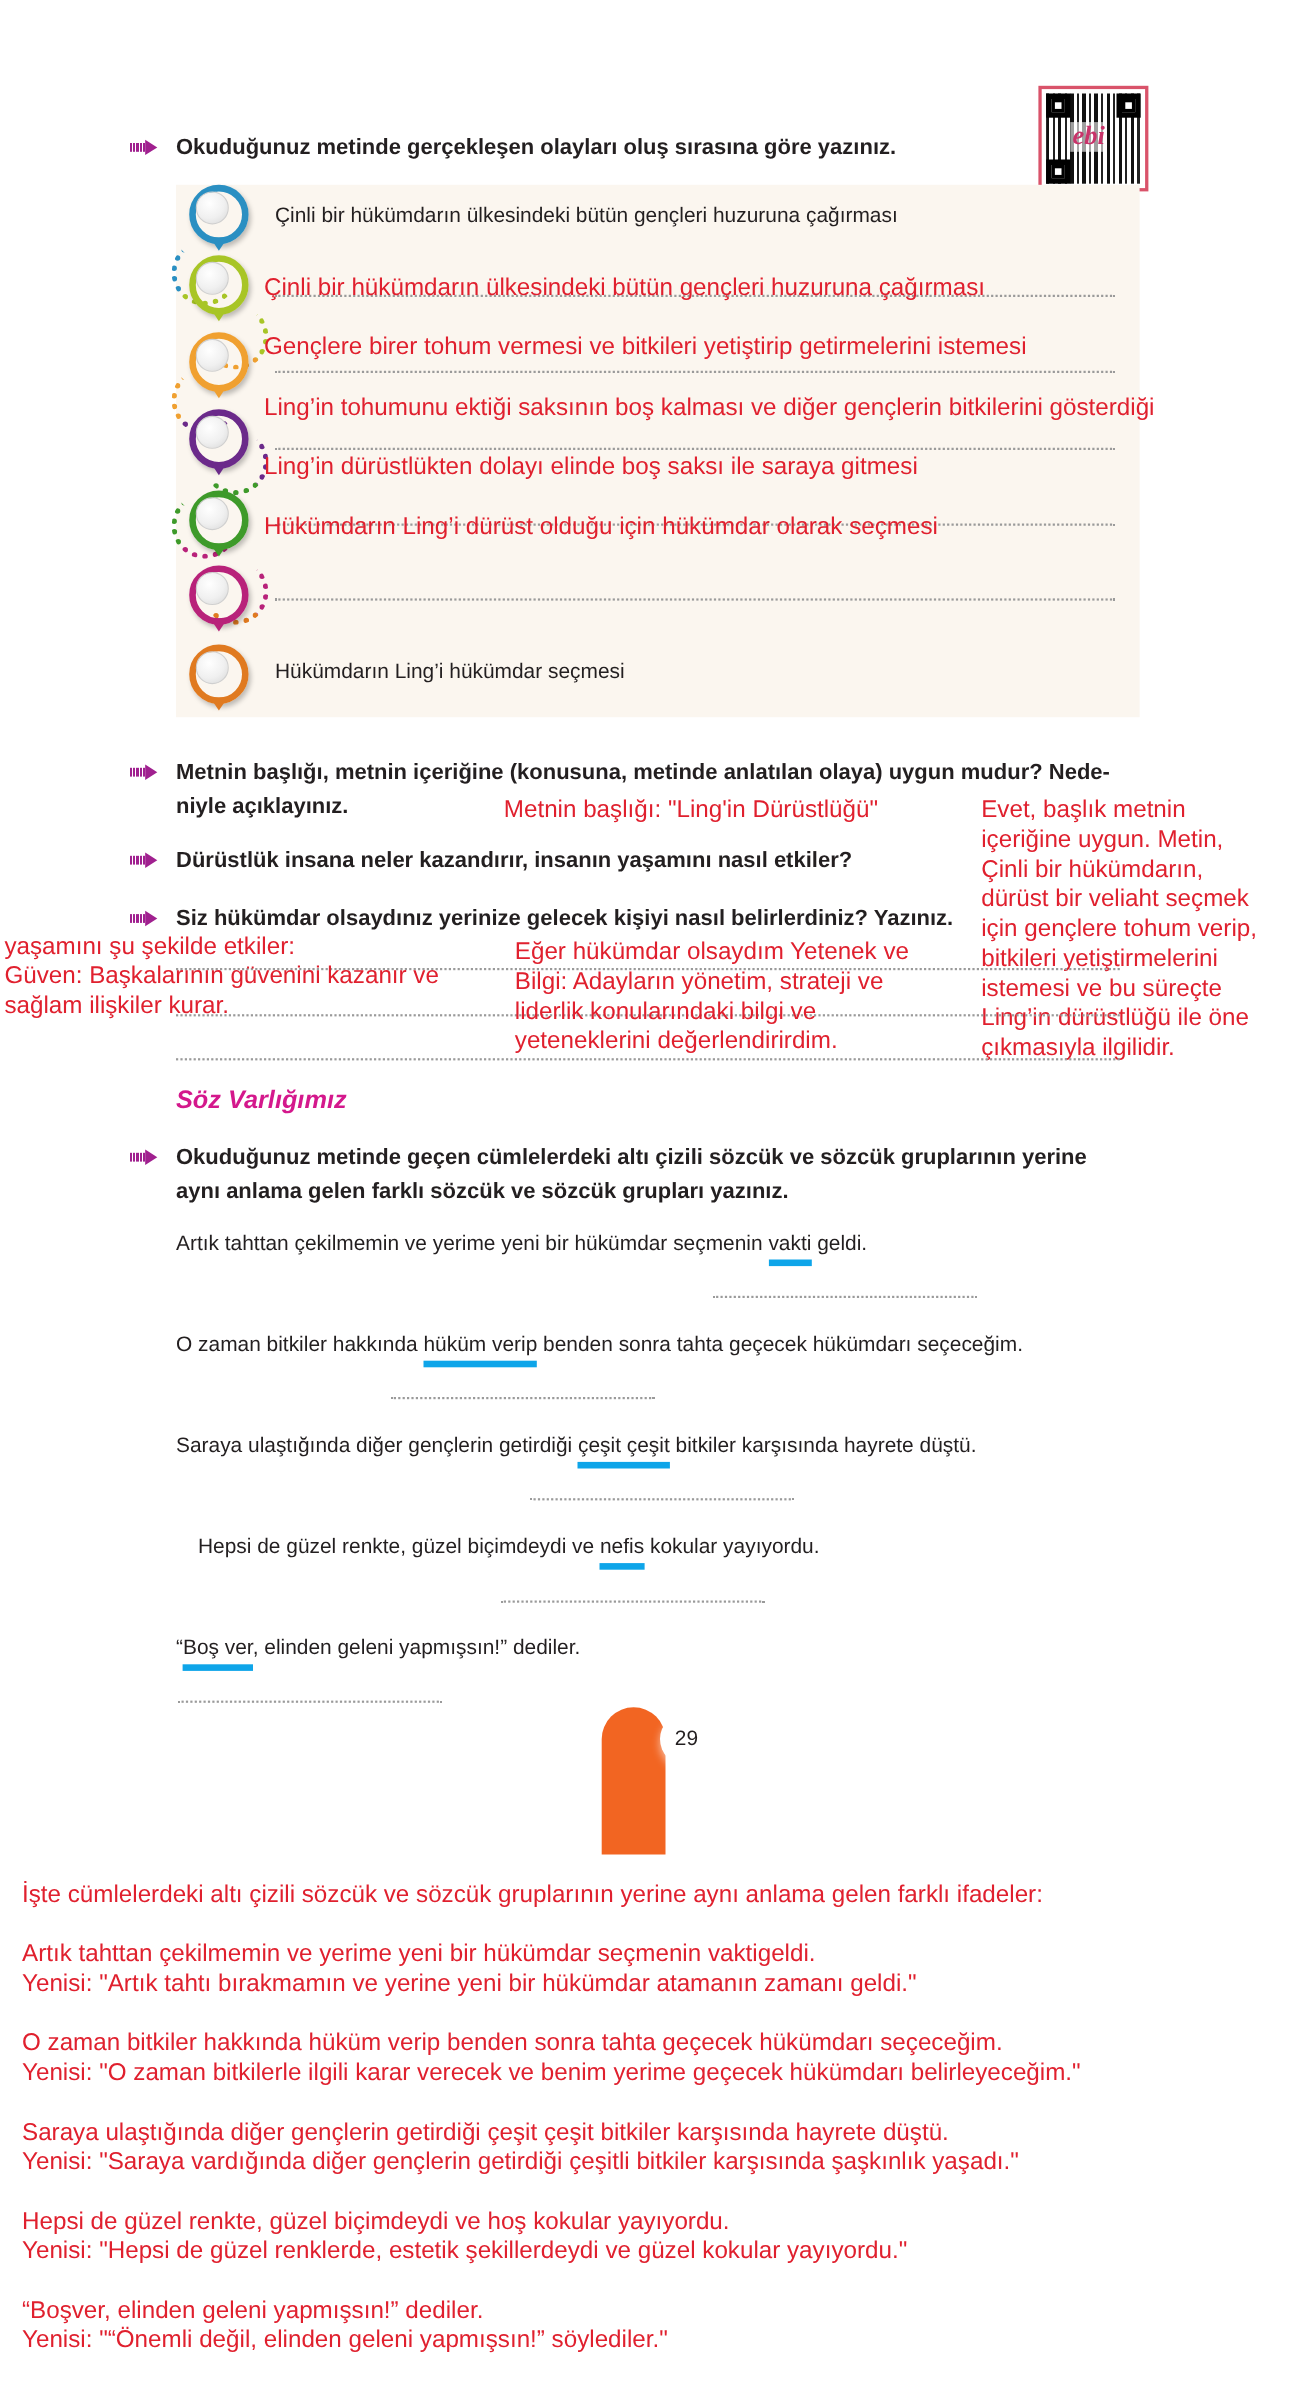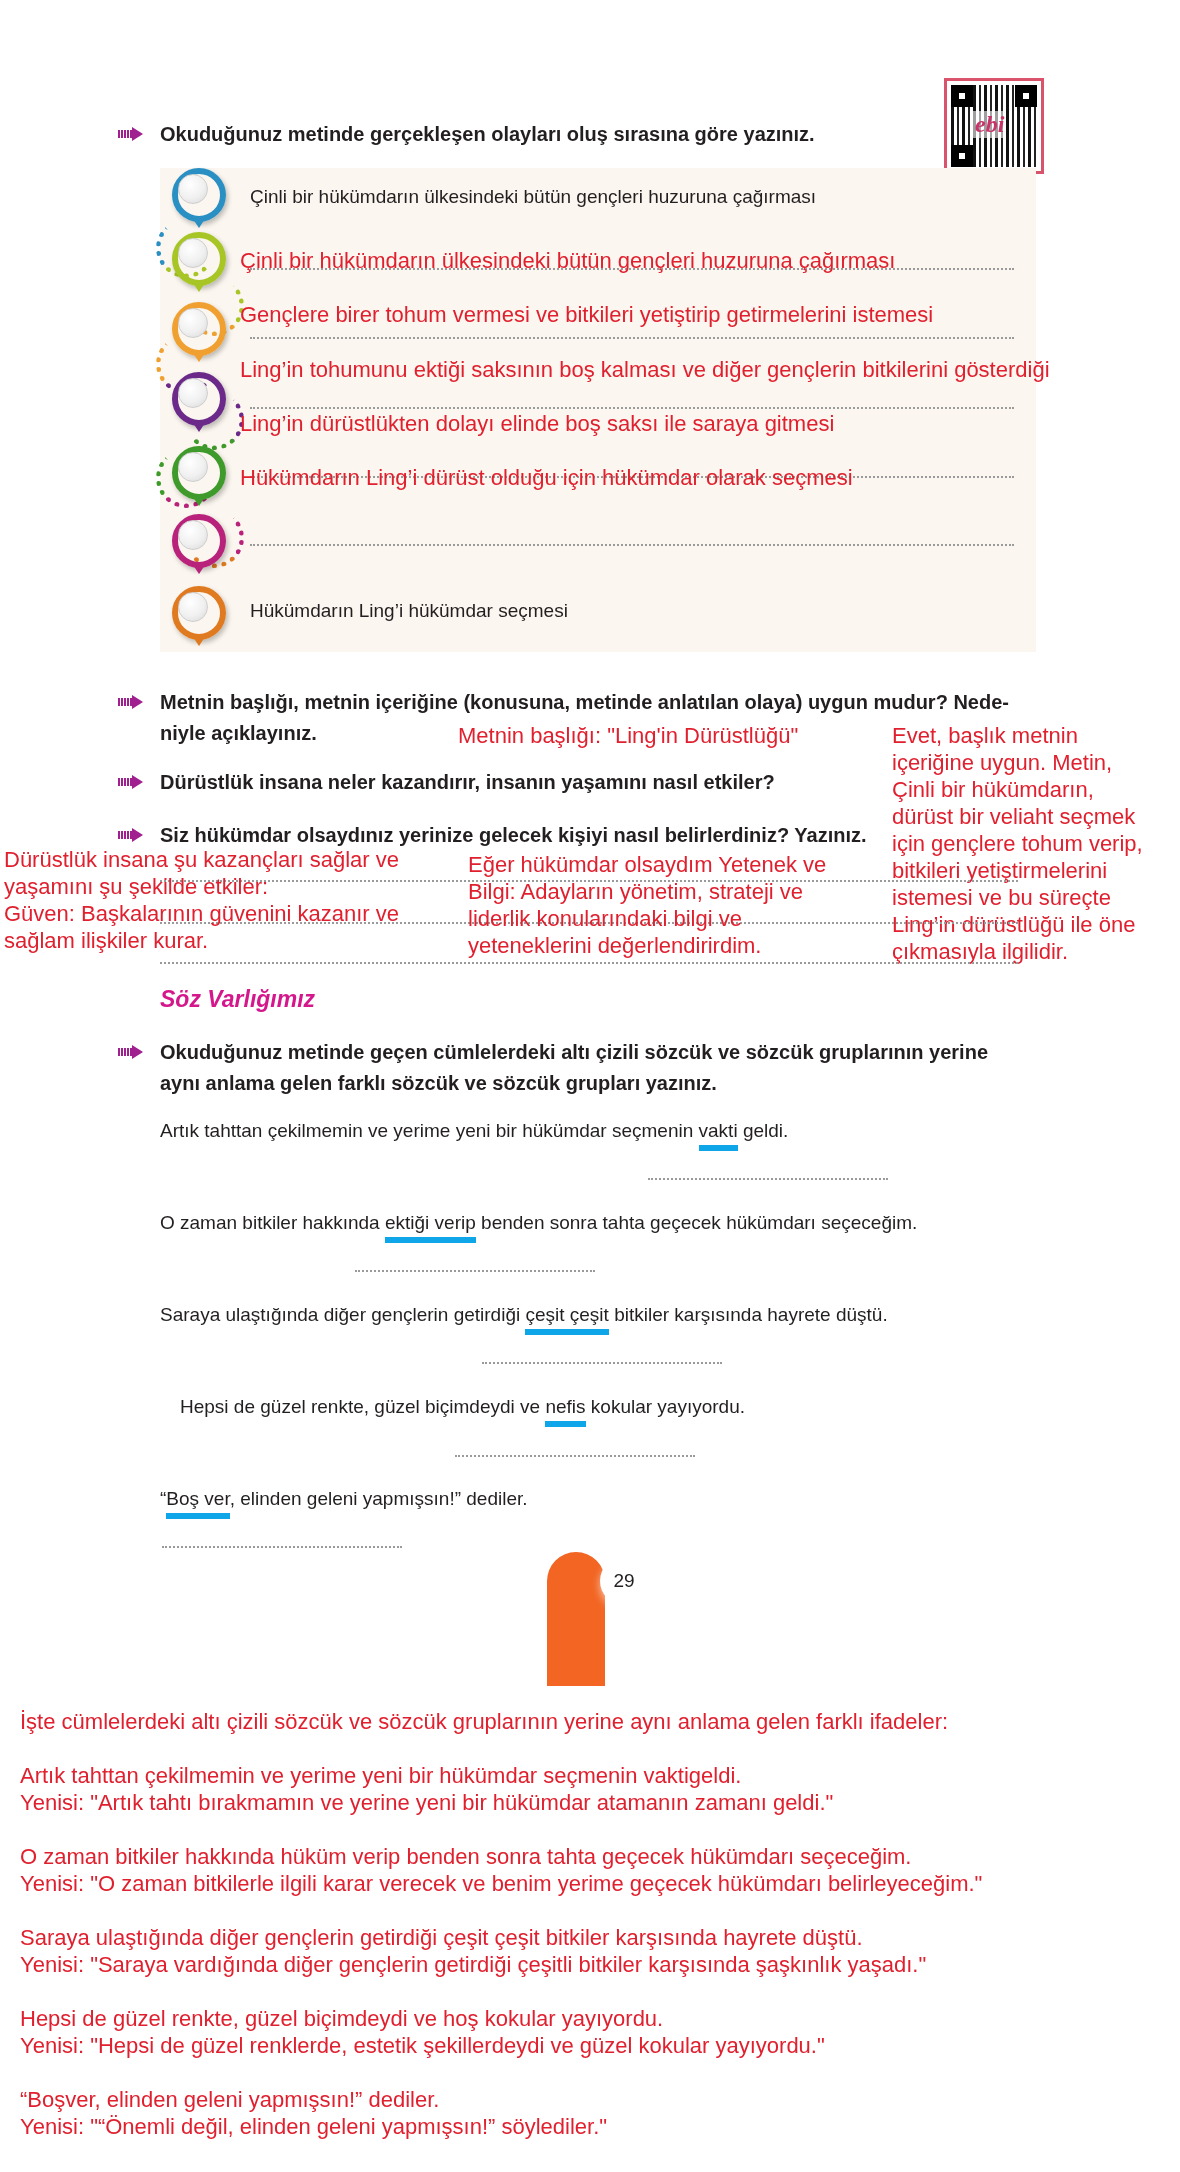--- a/index.html
+++ b/index.html
@@ -152,21 +152,20 @@
     <div class="bars"></div>
     <div class="head"></div>
   </div>
 <div class="abs q" style="left:160px; top:820px;">Siz hükümdar olsaydınız yerinize gelecek kişiyi nasıl belirlerdiniz? Yazınız.</div>
 
 <div class="dots" style="left:160px; top:880px; width:858px;"></div>
 <div class="dots" style="left:160px; top:922px; width:858px;"></div>
 <div class="dots" style="left:160px; top:962px; width:858px;"></div>
 
 <div class="abs ans" style="left:4px; top:846px; width:460px;">
-  <div>Dürüstlük insana şu kazançları sağlar ve</div>
   <div>yaşamını şu şekilde etkiler:</div>
   <div>Güven: Başkalarının güvenini kazanır ve</div>
   <div>sağlam ilişkiler kurar.</div>
 </div>
 
 <div class="abs ans" style="left:468px; top:851px; width:430px;">
   <div>Eğer hükümdar olsaydım Yetenek ve</div>
   <div>Bilgi: Adayların yönetim, strateji ve</div>
   <div>liderlik konularındaki bilgi ve</div>
   <div>yeteneklerini değerlendirirdim.</div>
@@ -180,21 +179,21 @@
   </div>
 <div class="abs q" style="left:160px; top:1037px;">Okuduğunuz metinde geçen cümlelerdeki altı çizili sözcük ve sözcük gruplarının yerine</div>
 <div class="abs q" style="left:160px; top:1068px;">aynı anlama gelen farklı sözcük ve sözcük grupları yazınız.</div>
 
 <div class="abs sent" style="left:160px; top:1120px;">
   <span>Artık tahttan çekilmemin ve yerime yeni bir hükümdar seçmenin </span><span class="ul">vakti</span><span> geldi.</span>
 </div>
 <div class="dots" style="left:648px; top:1178px; width:240px;"></div>
 
 <div class="abs sent" style="left:160px; top:1212px;">
-  <span>O zaman bitkiler hakkında </span><span class="ul">ektiği verip</span><span> benden sonra tahta geçecek hükümdarı seçeceğim.</span>
+  <span>O zaman bitkiler hakkında </span><span class="ul">hüküm verip</span><span> benden sonra tahta geçecek hükümdarı seçeceğim.</span>
 </div>
 <div class="dots" style="left:355px; top:1270px; width:240px;"></div>
 
 <div class="abs sent" style="left:160px; top:1304px;">
   <span>Saraya ulaştığında diğer gençlerin getirdiği </span><span class="ul">çeşit çeşit</span><span> bitkiler karşısında hayrete düştü.</span>
 </div>
 <div class="dots" style="left:482px; top:1362px; width:240px;"></div>
 
 <div class="abs sent" style="left:160px; top:1396px;margin-left:20px;">
   <span>Hepsi de güzel renkte, güzel biçimdeydi ve </span><span class="ul">nefis</span><span> kokular yayıyordu.</span>

